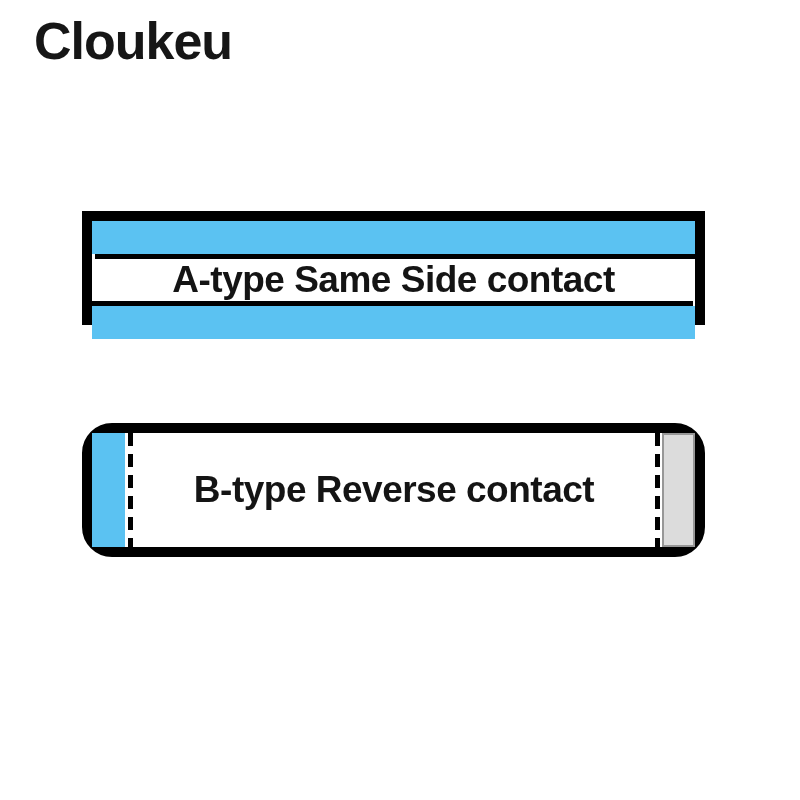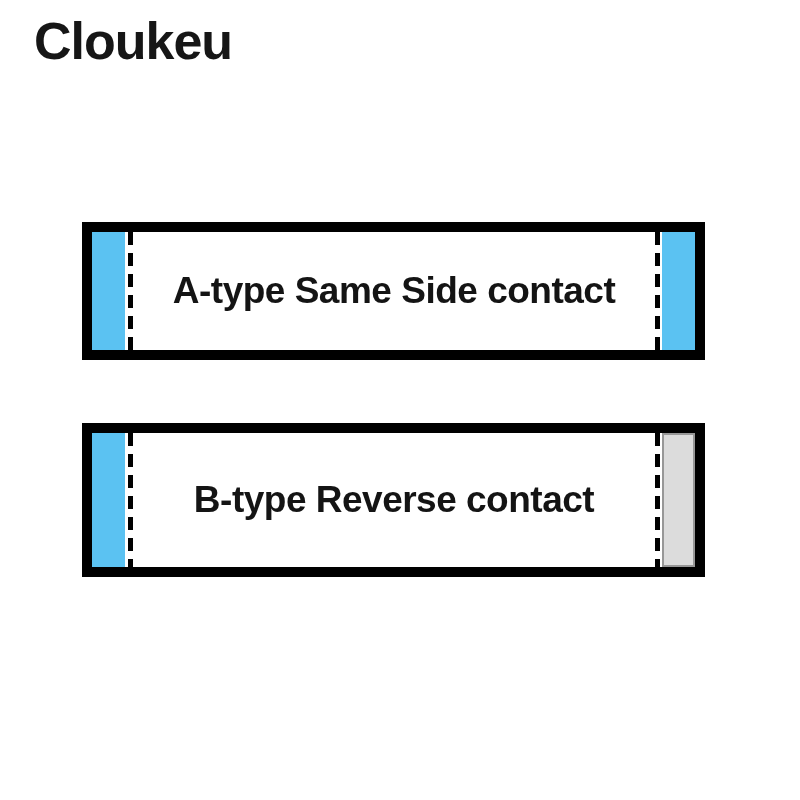--- a/index.html
+++ b/index.html
@@ -33,22 +33,22 @@
   .cable-box {
     position: absolute;
     left: 82px;
     width: 623px;
     box-sizing: border-box;
     border: 10px solid #000000;
     background: #ffffff;
     display: flex;
     align-items: stretch;
   }
-  .box-a { top: 222px; height: 138px; }
-  .box-b { top: 423px; height: 154px; }
+  .box-a { top: 211px; height: 114px; flex-direction: column; }
+  .box-b { top: 423px; height: 134px; border-radius: 30px; }
   .strip {
     flex: 0 0 33px;
     height: 100%;
   }
   .strip-outlined {
     box-sizing: border-box;
     border: 2px solid #979797;
   }
   .dashline {
     flex: 0 0 5px;

